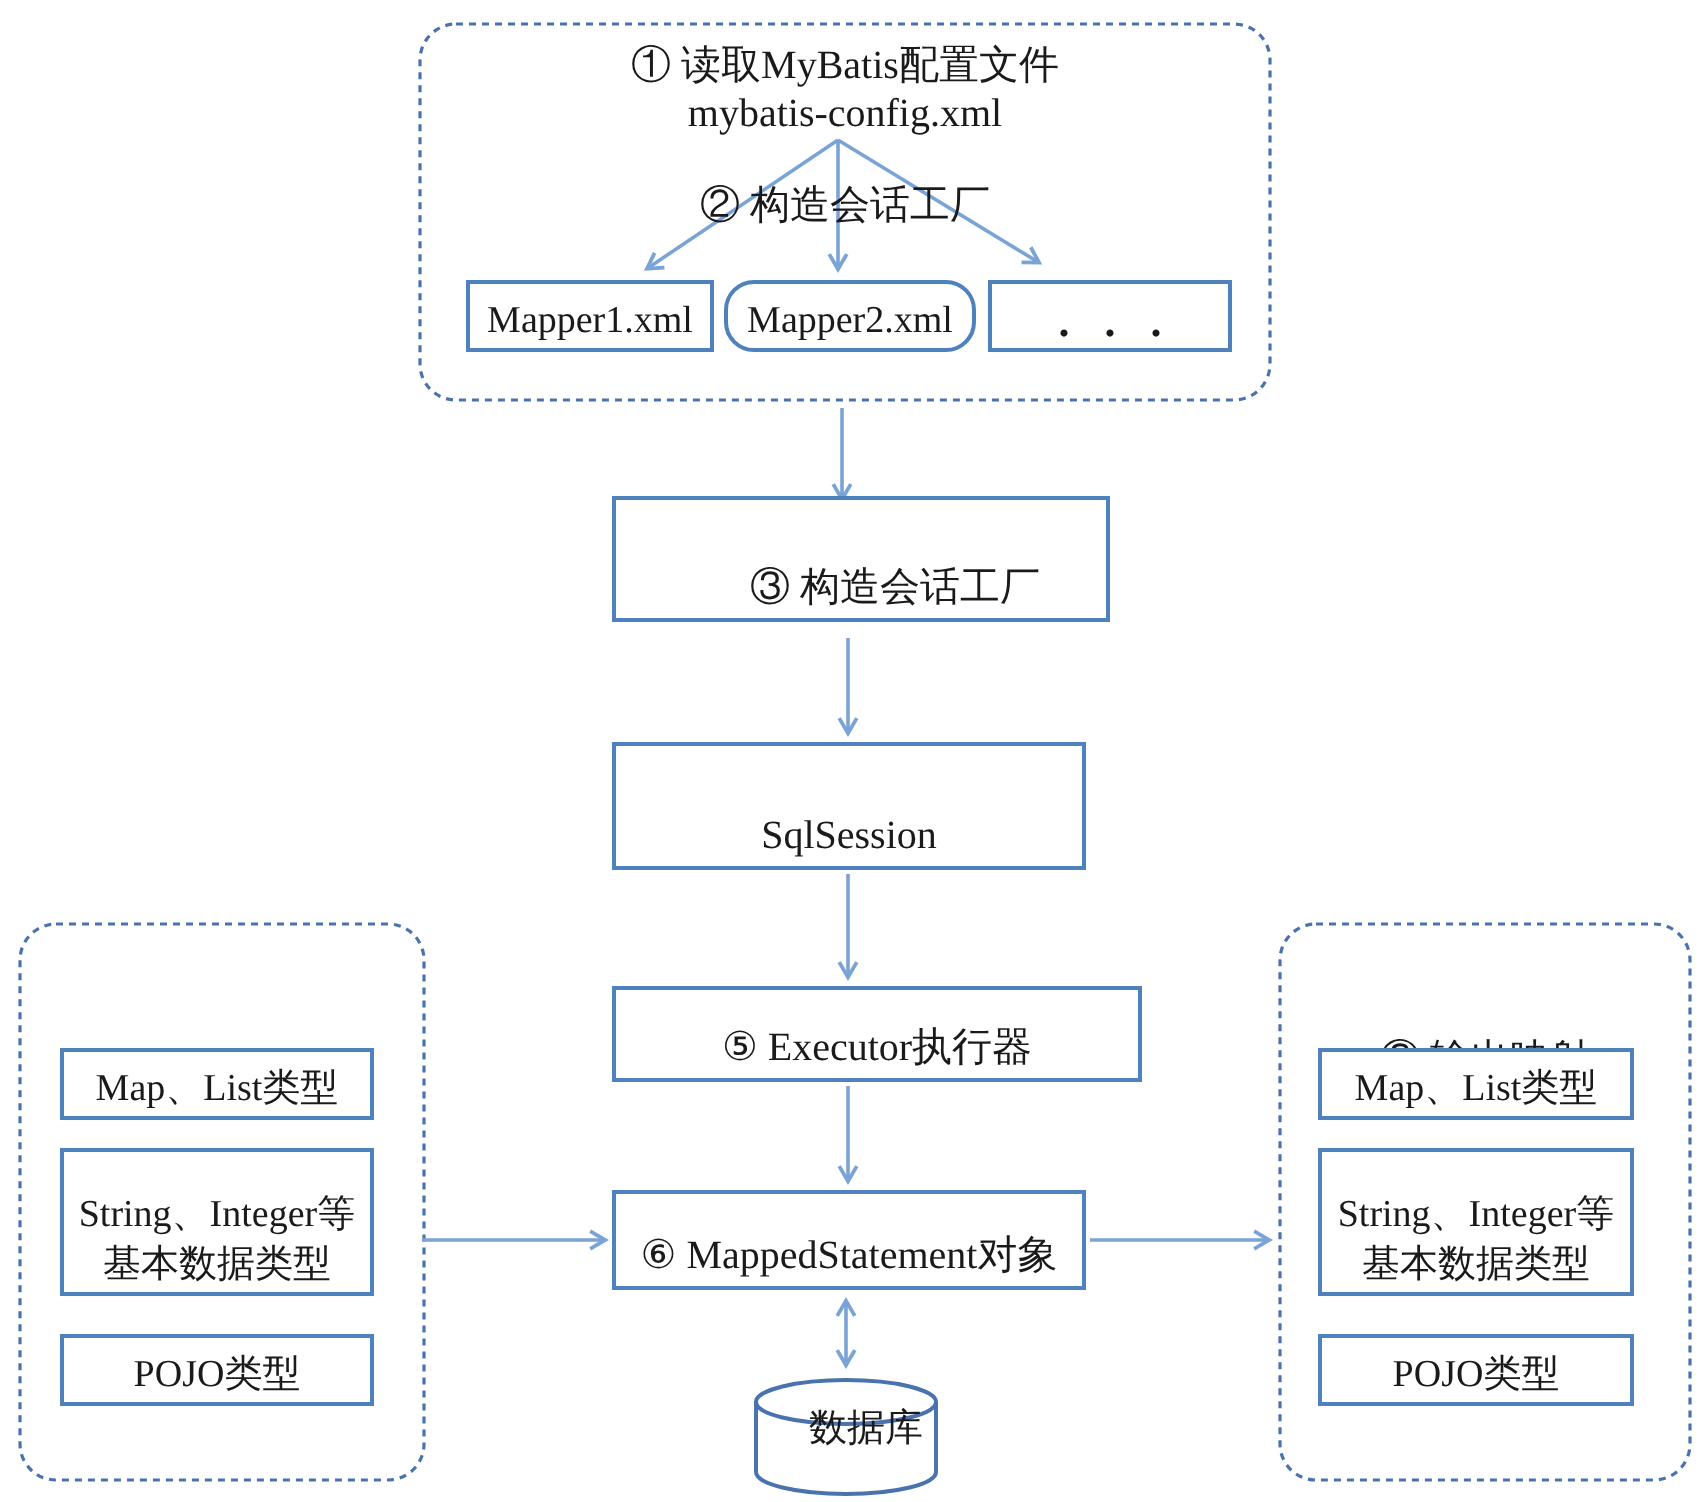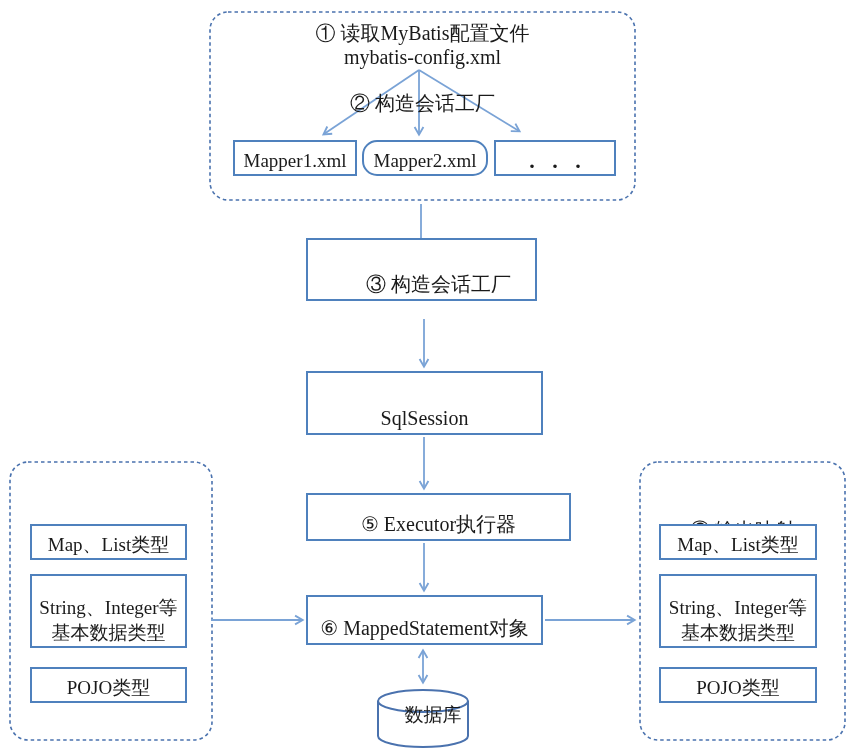--- a/index.html
+++ b/index.html
@@ -101,21 +101,21 @@
   <div class="solid-box fs19" style="left:233px; top:140px; width:124px; height:36px;">
     <span>Mapper1.xml</span>
   </div>
   <div class="solid-box fs19" style="left:362px; top:140px; width:126px; height:36px;border-radius:15px;">
     <span>Mapper2.xml</span>
   </div>
   <div class="solid-box" style="left:494px; top:140px; width:122px; height:36px;">
     <span class="ellipsis-text">. . .</span>
   </div>
 
-  <div class="solid-box fs20" style="left:306px; top:238px; width:231px; height:63px;padding-left:34px;">
+  <div class="solid-box fs20" style="left:306px; top:248px; width:249px; height:63px;padding-left:34px;">
     <div>③ 构造会话工厂</div>
   </div>
 
   <div class="solid-box fs20" style="left:306px; top:371px; width:237px; height:64px;">
     <div>SqlSession</div>
   </div>
 
   <div class="solid-box fs20" style="left:306px; top:493px; width:265px; height:48px;">
     <div>⑤ Executor执行器</div>
   </div>

